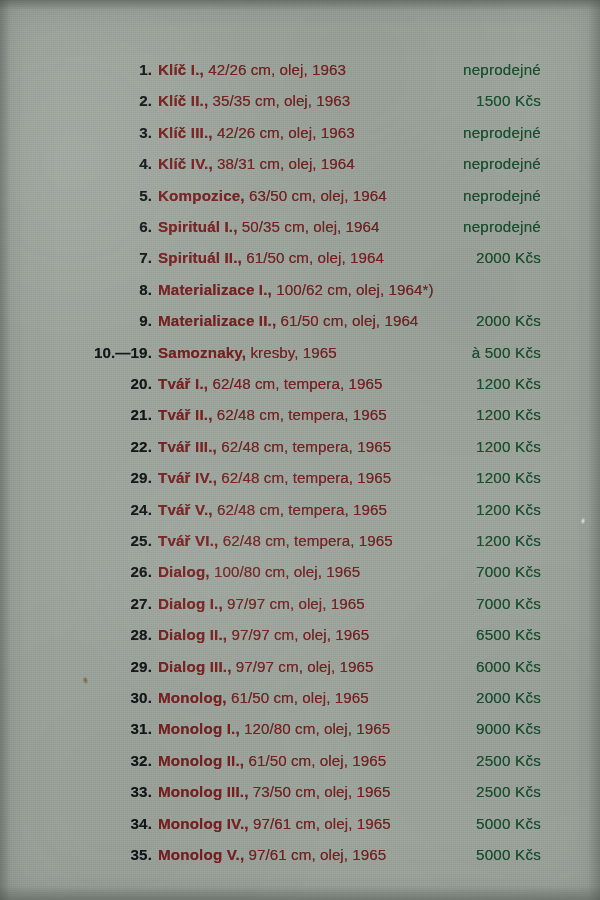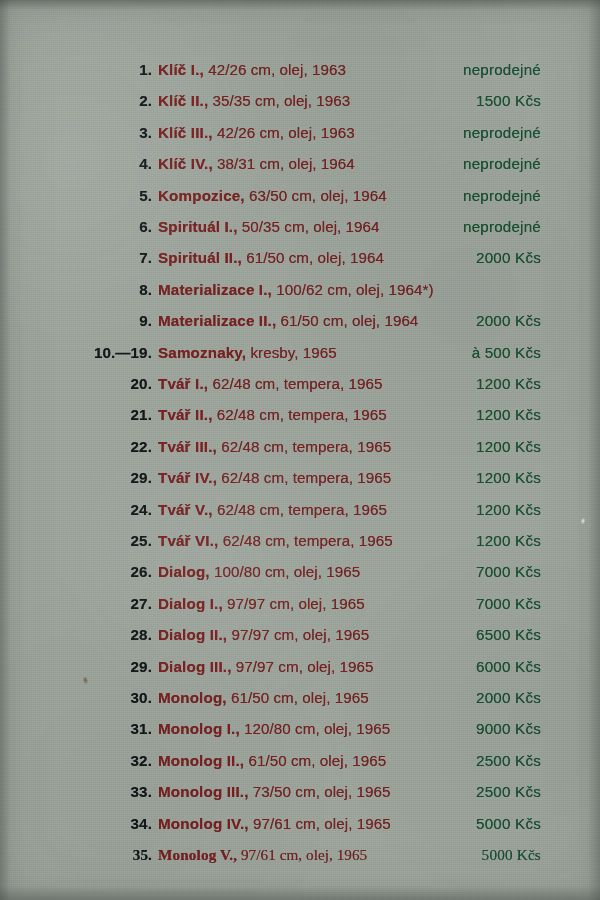--- a/index.html
+++ b/index.html
@@ -264,21 +264,21 @@
       <div class="entry" style="position: absolute; left: 0px; top: 776.2px; width: 600px;">
         <div class="num">33.</div>
         <div class="desc"><span class="title">Monolog III.,</span> <span class="detail">73/50 cm, olej, 1965</span></div>
         <div class="price">2500 Kčs</div>
       </div>
       <div class="entry" style="position: absolute; left: 0px; top: 807.6px; width: 600px;">
         <div class="num">34.</div>
         <div class="desc"><span class="title">Monolog IV.,</span> <span class="detail">97/61 cm, olej, 1965</span></div>
         <div class="price">5000 Kčs</div>
       </div>
-      <div class="entry" style="position: absolute; left: 0px; top: 839px; width: 501px; font-family: Liberation Serif, serif;">
+      <div class="entry" style="position: absolute; left: 0px; top: 839px; width: 501px;">
         <div class="num">35.</div>
         <div class="desc"><span class="title">Monolog V.,</span> <span class="detail">97/61 cm, olej, 1965</span></div>
         <div class="price">5000 Kčs</div>
       </div>
     </div>
 
   <div id="mottle"></div>
   <div id="grain"></div>
   <div id="vignette"></div>
   <div id="edge-top"></div>

